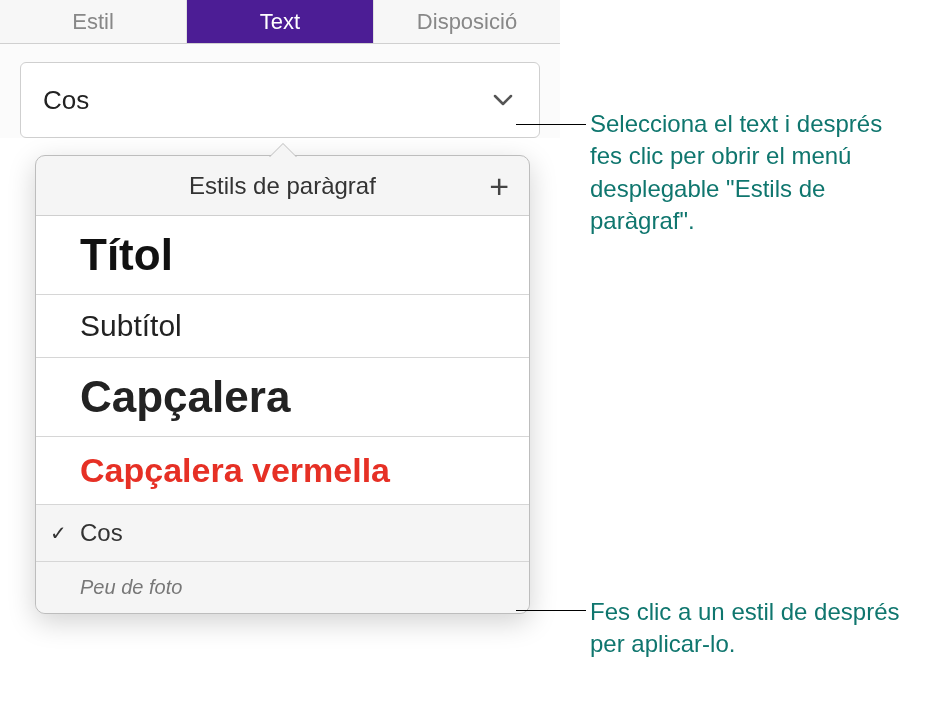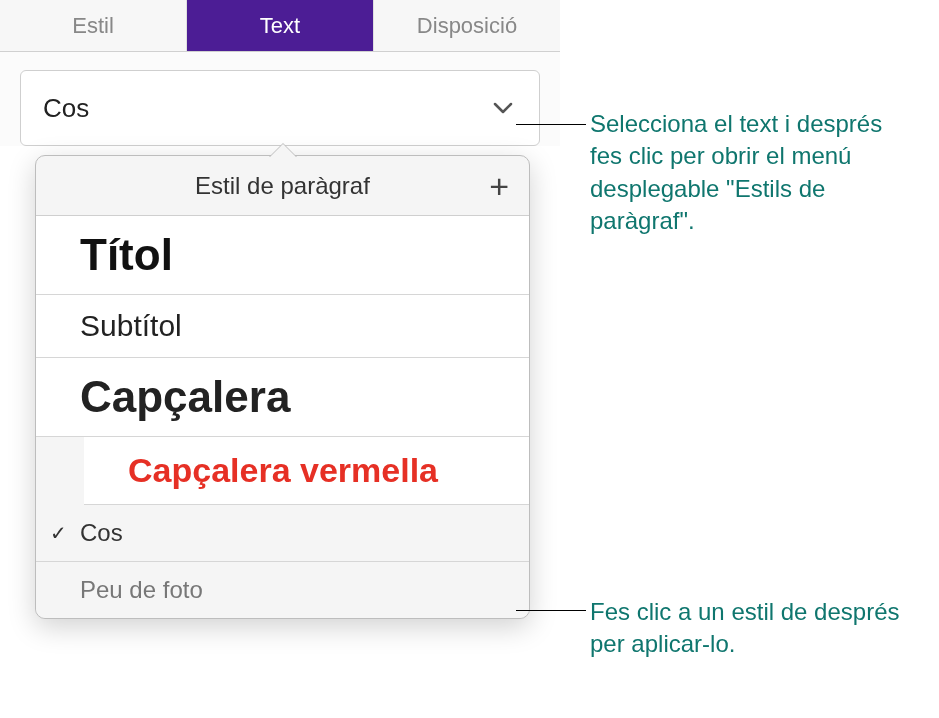--- a/index.html
+++ b/index.html
@@ -9,21 +9,21 @@
       width: 939px;
       height: 718px;
       position: relative;
     }
     .panel {
       width: 560px;
       position: relative;
     }
     .tabs {
       display: flex;
-      height: 52px;
+      height: 44px;
       border-bottom: 1px solid #d0d0d0;
       background: #f7f7f7;
     }
     .tab {
       flex: 1;
       display: flex;
       align-items: center;
       justify-content: center;
       font-size: 22px;
       color: #888;
@@ -129,23 +129,23 @@
       position: absolute;
       left: 14px;
       top: 50%;
       transform: translateY(-50%);
       font-size: 20px;
       color: #333;
     }
     .style-titol { font-size: 44px; font-weight: 800; color: #111; }
     .style-subtitol { font-size: 30px; font-weight: 400; color: #222; }
     .style-capcalera { font-size: 44px; font-weight: 700; color: #222; }
-    .style-capcalera-vermella { font-size: 34px; font-weight: 700; color: #e63025; margin-left: 48px; }
+    .style-capcalera-vermella { font-size: 34px; font-weight: 700; color: #e63025; }
     .style-cos { font-size: 24px; font-weight: 400; color: #333; background: #f5f5f5; }
-    .style-peu { font-size: 24px; font-weight: 400; color: #777; }
+    .style-peu { font-size: 20px; font-weight: 400; color: #777; font-style: italic; }
 
     .callout {
       position: absolute;
       font-size: 24px;
       color: #0f766e;
       line-height: 1.35;
       width: 330px;
     }
     .callout-1 { top: 108px; left: 590px; }
     .callout-2 { top: 596px; left: 590px; }
@@ -182,21 +182,21 @@
       <span class="chevron-btn">
         <svg width="20" height="12" viewBox="0 0 20 12">
           <polyline points="2,2 10,10 18,2" fill="none" stroke="#555" stroke-width="2.5" stroke-linecap="round" stroke-linejoin="round"></polyline>
         </svg>
       </span>
     </div>
   </div>
 
   <div class="popover">
     <div class="popover-header">
-      <span class="popover-title">Estil de paràgraf</span>
+      <span class="popover-title">Estils de paràgraf</span>
       <span class="plus-btn">+</span>
     </div>
     <ul class="style-list" id="style-list">
     <li class="style-item style-titol">Títol</li>
         <li class="style-item style-subtitol">Subtítol</li>
         <li class="style-item style-capcalera">Capçalera</li>
         <li class="style-item style-capcalera-vermella">Capçalera vermella</li>
         <li class="style-item style-cos checked">Cos</li>
         <li class="style-item style-peu">Peu de foto</li>
       </ul>

